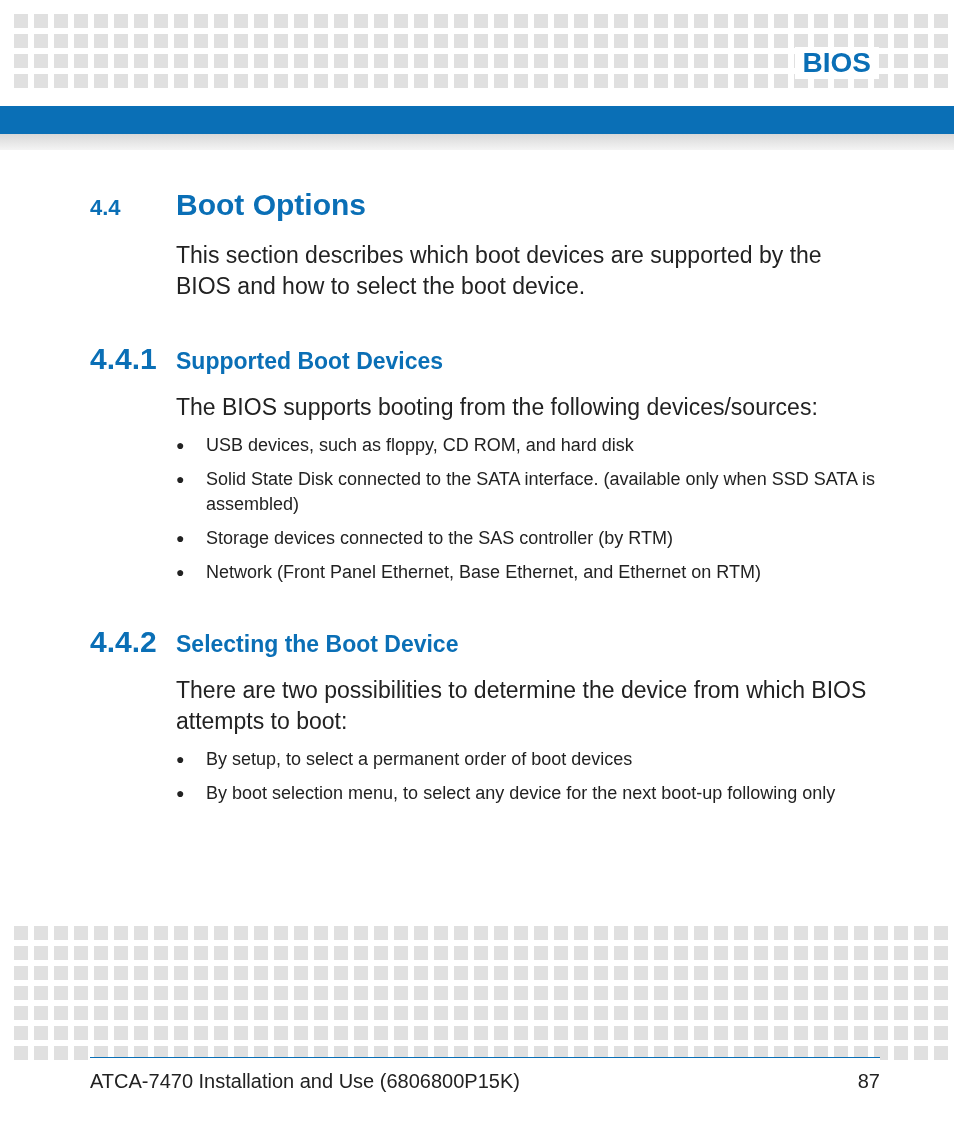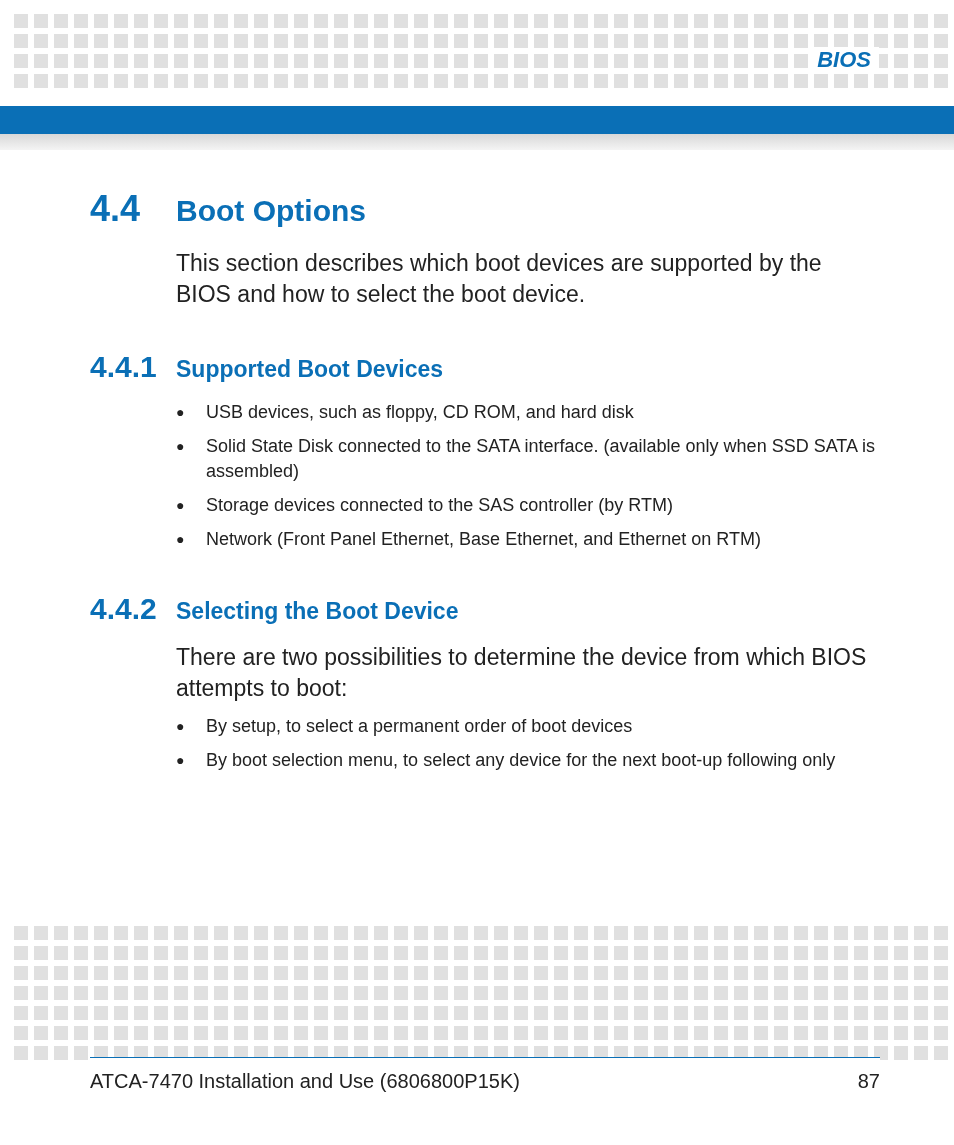--- a/index.html
+++ b/index.html
@@ -31,23 +31,22 @@
   .dot {
     width: 14px;
     height: 14px;
     background: #e0e0e0;
     flex: 0 0 14px;
   }
   .header-label {
     position: absolute;
     top: 47px;
     right: 75px;
-    font-size: 22px;
+    font-size: 28px;
     font-weight: 700;
-    font-style: italic;
     color: #0a6fb6;
     background: #fff;
     padding: 0 8px;
     z-index: 2;
   }
   .blue-bar {
     position: absolute;
     top: 106px;
     left: 0;
     width: 954px;
@@ -65,21 +64,21 @@
     z-index: 1;
   }
   .content {
     position: absolute;
     top: 188px;
     left: 90px;
     width: 790px;
     z-index: 3;
   }
   .h1-row { display: flex; align-items: baseline; margin-bottom: 18px; }
-  .h1-num { font-size: 36px; font-weight: 700; color: #0a6fb6; width: 86px; }
+  .h1-num { font-size: 22px; font-weight: 700; color: #0a6fb6; width: 86px; }
   .h1-title { font-size: 30px; font-weight: 700; color: #0a6fb6; }
   .h2-row { display: flex; align-items: baseline; margin-top: 40px; margin-bottom: 16px; }
   .h2-num { font-size: 30px; font-weight: 700; color: #0a6fb6; width: 86px; }
   .h2-title { font-size: 23px; font-weight: 700; color: #0a6fb6; }
   .para { font-size: 23px; line-height: 1.35; color: #222; margin-left: 86px; margin-bottom: 10px; }
   .bullet-list { margin-left: 86px; }
   .bullet-item {
     display: flex;
     align-items: flex-start;
     font-size: 18px;
@@ -665,20 +664,21 @@
   <div class="h1-row">
     <div class="h1-num">4.4</div>
     <div class="h1-title">Boot Options</div>
   </div>
   <p class="para">This section describes which boot devices are supported by the BIOS and how to select the boot device.</p>
 
   <div class="h2-row">
     <div class="h2-num">4.4.1</div>
     <div class="h2-title">Supported Boot Devices</div>
   </div>
+  <p class="para">The BIOS supports booting from the following devices/sources:</p>
   <div class="bullet-list" id="list-sub1">
       <div class="bullet-item">
         <div class="bullet-dot">●</div>
         <div class="bullet-text">USB devices, such as floppy, CD ROM, and hard disk</div>
       </div>
       <div class="bullet-item">
         <div class="bullet-dot">●</div>
         <div class="bullet-text">Solid State Disk connected to the SATA interface. (available only when SSD SATA is assembled)</div>
       </div>
       <div class="bullet-item">

